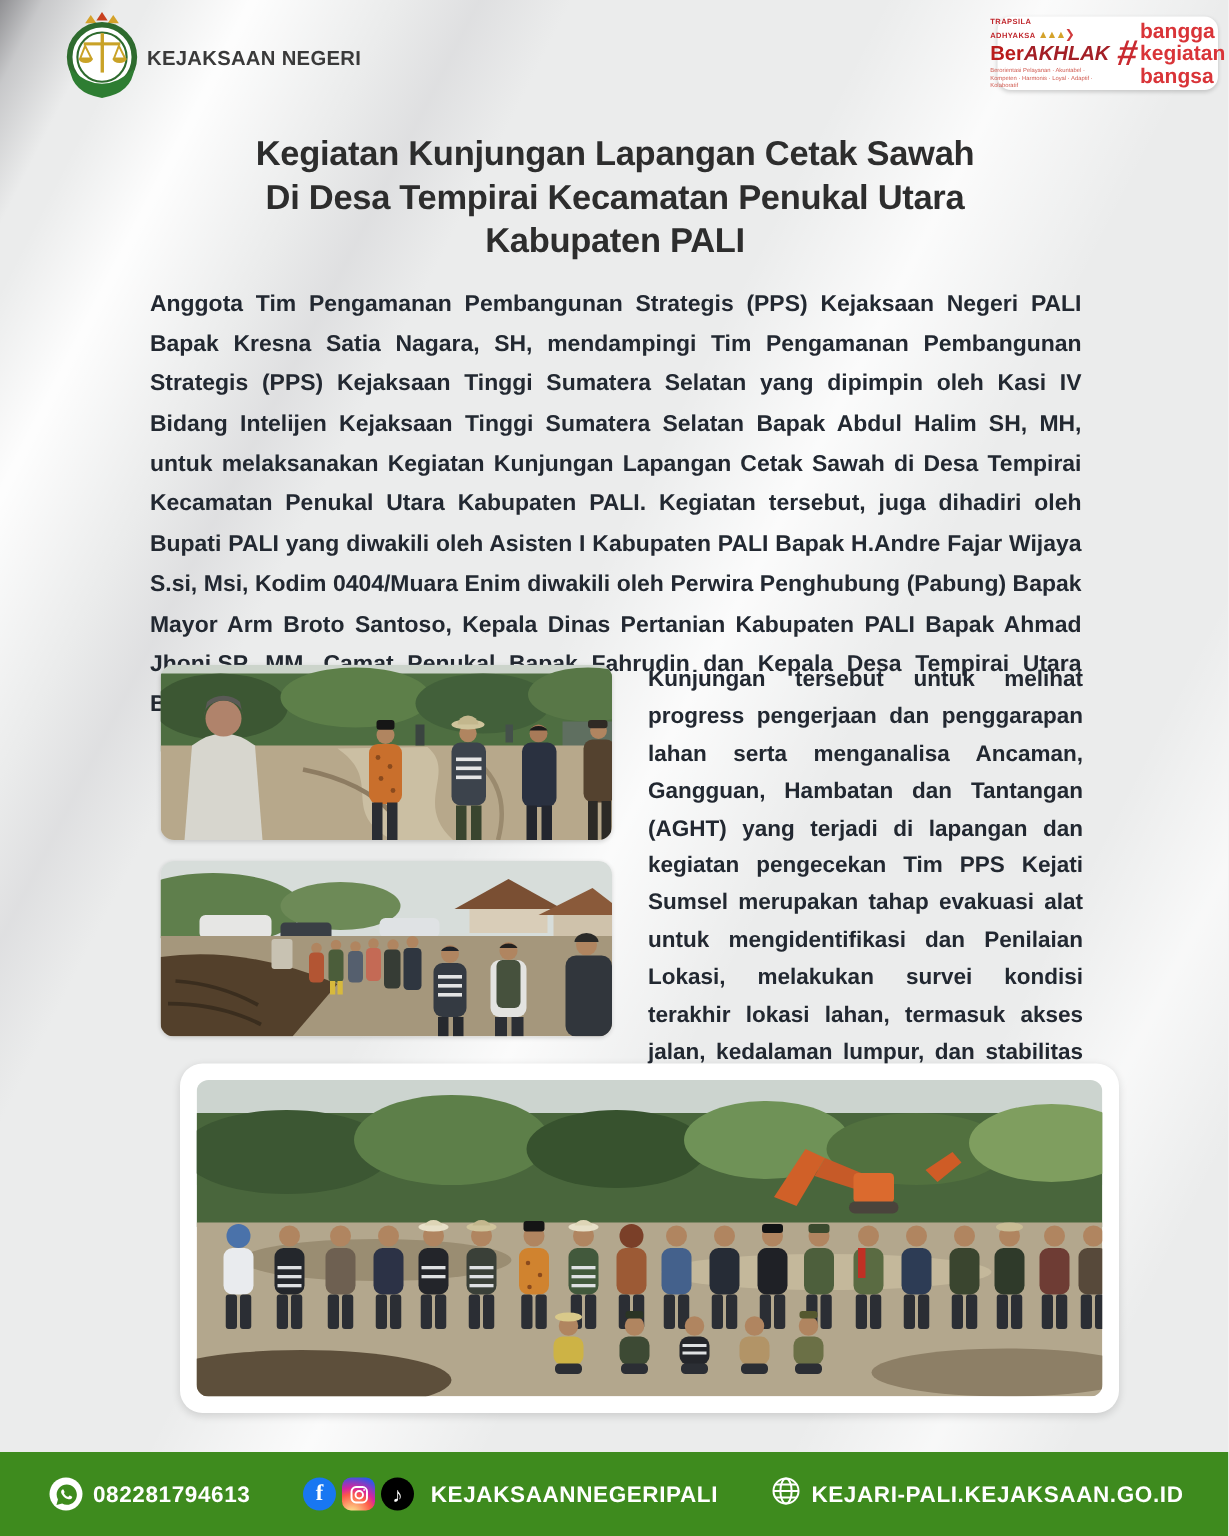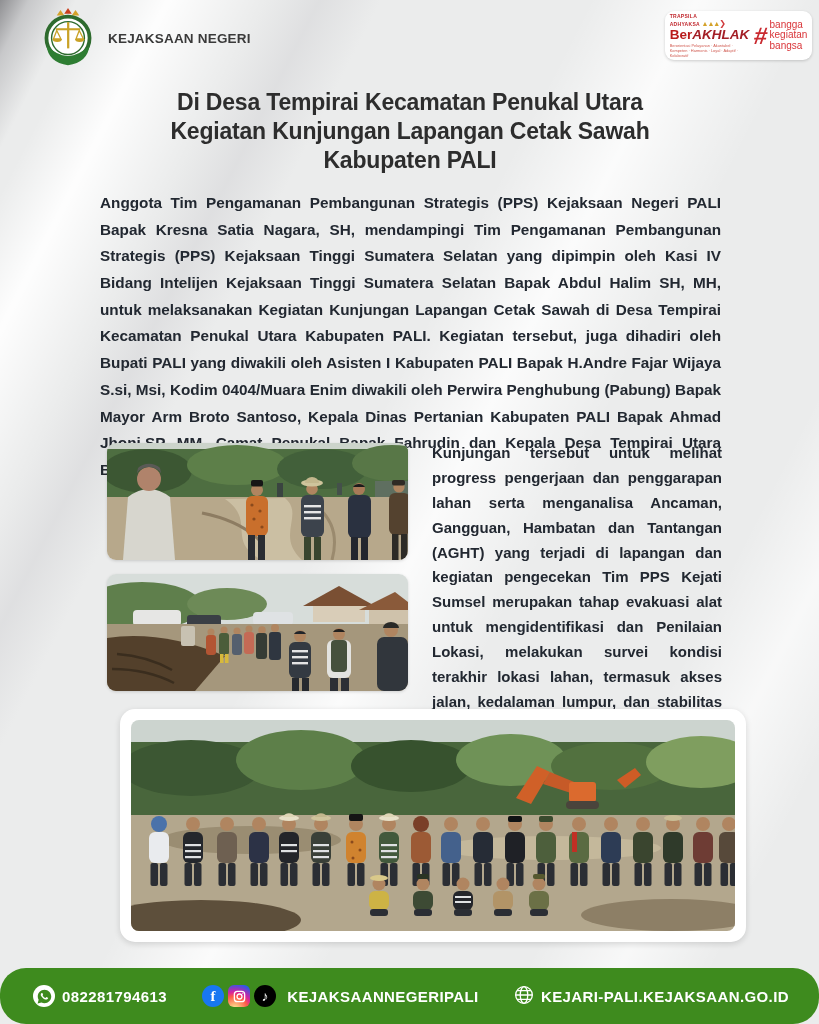--- a/index.html
+++ b/index.html
@@ -10,41 +10,41 @@
     position:relative; width:819px; height:1024px; overflow:hidden;
     background:
       linear-gradient(117deg, rgba(108,108,112,.72) 0px, rgba(150,150,154,.42) 26px, rgba(236,237,237,0) 68px),
       linear-gradient(117deg, rgba(236,237,237,0) 88px, rgba(255,255,255,.92) 150px, rgba(236,237,237,0) 235px, rgba(208,208,211,.45) 285px, rgba(236,237,237,0) 340px),
       linear-gradient(117deg, rgba(236,237,237,0) 44%, rgba(255,255,255,.8) 52%, rgba(236,237,237,0) 61%),
       linear-gradient(117deg, rgba(236,237,237,0) 76%, rgba(255,255,255,.65) 83%, rgba(236,237,237,0) 90%),
       #ebecec;
   }
 
   
-  .header { position:absolute; top:8px; left:38px; display:flex; align-items:center; gap:10px; }
+  .header { position:absolute; top:8px; left:38px; display:flex; align-items:center; }
   .emblem svg { width:60px; height:62px; display:block; }
   .org { font-size:13.5px; font-weight:bold; color:#3a3a3a; line-height:1.5; letter-spacing:.2px; }
 
   .badge {
     position:absolute; top:11px; right:7px; width:147px; height:49px;
     background:#fff; border-radius:9px; box-shadow:0 1px 3px rgba(0,0,0,.18);
     display:flex; align-items:center; justify-content:center; gap:5px; padding:3px 5px;
   }
   .badge-left { width:88px; line-height:1; }
   .b-small { font-size:5px; font-weight:bold; color:#c0272d; letter-spacing:.3px; line-height:1.2; }
   .b-tri-row { display:inline-block; }
   .b-tris { color:#d4a22a; font-size:7px; letter-spacing:-1px; }
   .b-chev { color:#d03a3c; font-size:8px; font-weight:bold; }
   .b-name { font-size:13.5px; font-weight:bold; line-height:1.05; }
   .b-name .pre { color:#b91c1c; }
   .b-name .rest { color:#a31f26;font-style:italic; }
   .b-sub { font-size:3.9px; color:#d05a50; line-height:1.3; margin-top:1px; }
   .badge-right { display:flex; align-items:center; gap:2px; }
   .b-hash { color:#c92a30; font-size:24px; font-weight:bold; transform:skewX(-8deg); }
-  .b-tags { font-size:10px; font-weight:normal; color:#d93438; line-height:1.05; }
+  .b-tags { font-size:14px; font-weight:bold; color:#d93438; line-height:1.05; }
 
   
   .title {
     position:absolute; top:88px; left:60px; width:700px; text-align:center;
     font-size:23px; font-weight:bold; color:#2d2d2d; line-height:1.25; letter-spacing:-.2px;
   }
   .lead {
     position:absolute; top:190px; left:100px; width:621px;
     font-size:15.3px; font-weight:bold; color:#222831; text-align:justify; line-height:1.745;
   }
@@ -63,21 +63,21 @@
     position:absolute; top:709px; left:120px; width:626px; height:233px;
     background:#fff; border-radius:15px; padding:11px; box-shadow:0 2px 6px rgba(0,0,0,.14);
   }
   .big-card .ph { width:604px; height:211px; border-radius:8px; overflow:hidden; }
   .big-card svg { width:100%; height:100%; display:block; }
 
   
   .footer {
     position:absolute; left:0; right:0; bottom:0; height:56px; background:#3e8b1e;
     display:flex; align-items:center; justify-content:space-between; padding:0 30px 0 33px;
-    color:#fff; font-weight:bold; font-size:15px; letter-spacing:.4px;border-radius:26px;
+    color:#fff; font-weight:bold; font-size:15px; letter-spacing:.4px;
   }
   .f-item { display:flex; align-items:center; gap:7px; }
   .f-icons { display:flex; align-items:center; gap:4px; margin-right:4px; }
   .ic { width:22px; height:22px; border-radius:50%; display:flex; align-items:center; justify-content:center; }
   .ic svg { display:block; }
   .ic-fb { background:#1877f2; color:#fff; font-size:15px; font-weight:bold; font-family:"Liberation Serif",serif; }
   .ic-ig { border-radius:6px; background:radial-gradient(circle at 30% 110%, #fdf497 0%, #fd5949 45%, #d6249f 60%, #285aeb 90%); }
   .ic-tk { background:#000; color:#fff; font-size:14px; }
 </style>
 </head>
@@ -123,22 +123,22 @@
       <span class="b-hash">#</span>
       <span class="b-tags">
         <span>bangga</span><br>
         <span>kegiatan</span><br>
         <span>bangsa</span>
       </span>
     </div>
   </div>
 
   <div class="title">
+    <div>Kegiatan Kunjungan Lapangan Cetak Sawah</div>
     <div>Di Desa Tempirai Kecamatan Penukal Utara</div>
-    <div>Kegiatan Kunjungan Lapangan Cetak Sawah</div>
     <div>Kabupaten PALI</div>
   </div>
 
   <p class="lead">Anggota Tim Pengamanan Pembangunan Strategis (PPS) Kejaksaan Negeri PALI Bapak Kresna Satia Nagara, SH, mendampingi Tim Pengamanan Pembangunan Strategis (PPS) Kejaksaan Tinggi Sumatera Selatan yang dipimpin oleh Kasi IV Bidang Intelijen Kejaksaan Tinggi Sumatera Selatan Bapak Abdul Halim SH, MH, untuk melaksanakan Kegiatan Kunjungan Lapangan Cetak Sawah di Desa Tempirai Kecamatan Penukal Utara Kabupaten PALI. Kegiatan tersebut, juga dihadiri oleh Bupati PALI yang diwakili oleh Asisten I Kabupaten PALI Bapak H.Andre Fajar Wijaya S.si, Msi, Kodim 0404/Muara Enim diwakili oleh Perwira Penghubung (Pabung) Bapak Mayor Arm Broto Santoso, Kepala Dinas Pertanian Kabupaten PALI Bapak Ahmad Jhoni,SP, MM, Camat Penukal Bapak Fahrudin dan Kepala Desa Tempirai Utara Bapak Hermanto.</p>
 
   <div class="photo photo-1" aria-label="Rombongan tim meninjau lokasi cetak sawah">
     <svg viewBox="0 0 301 117" preserveAspectRatio="none">
       <rect width="301" height="45" fill="#ccd4cb"></rect>
       <rect y="6" width="301" height="52" fill="#4e6e41"></rect>
       <ellipse cx="40" cy="28" rx="45" ry="22" fill="#3c5733"></ellipse>

